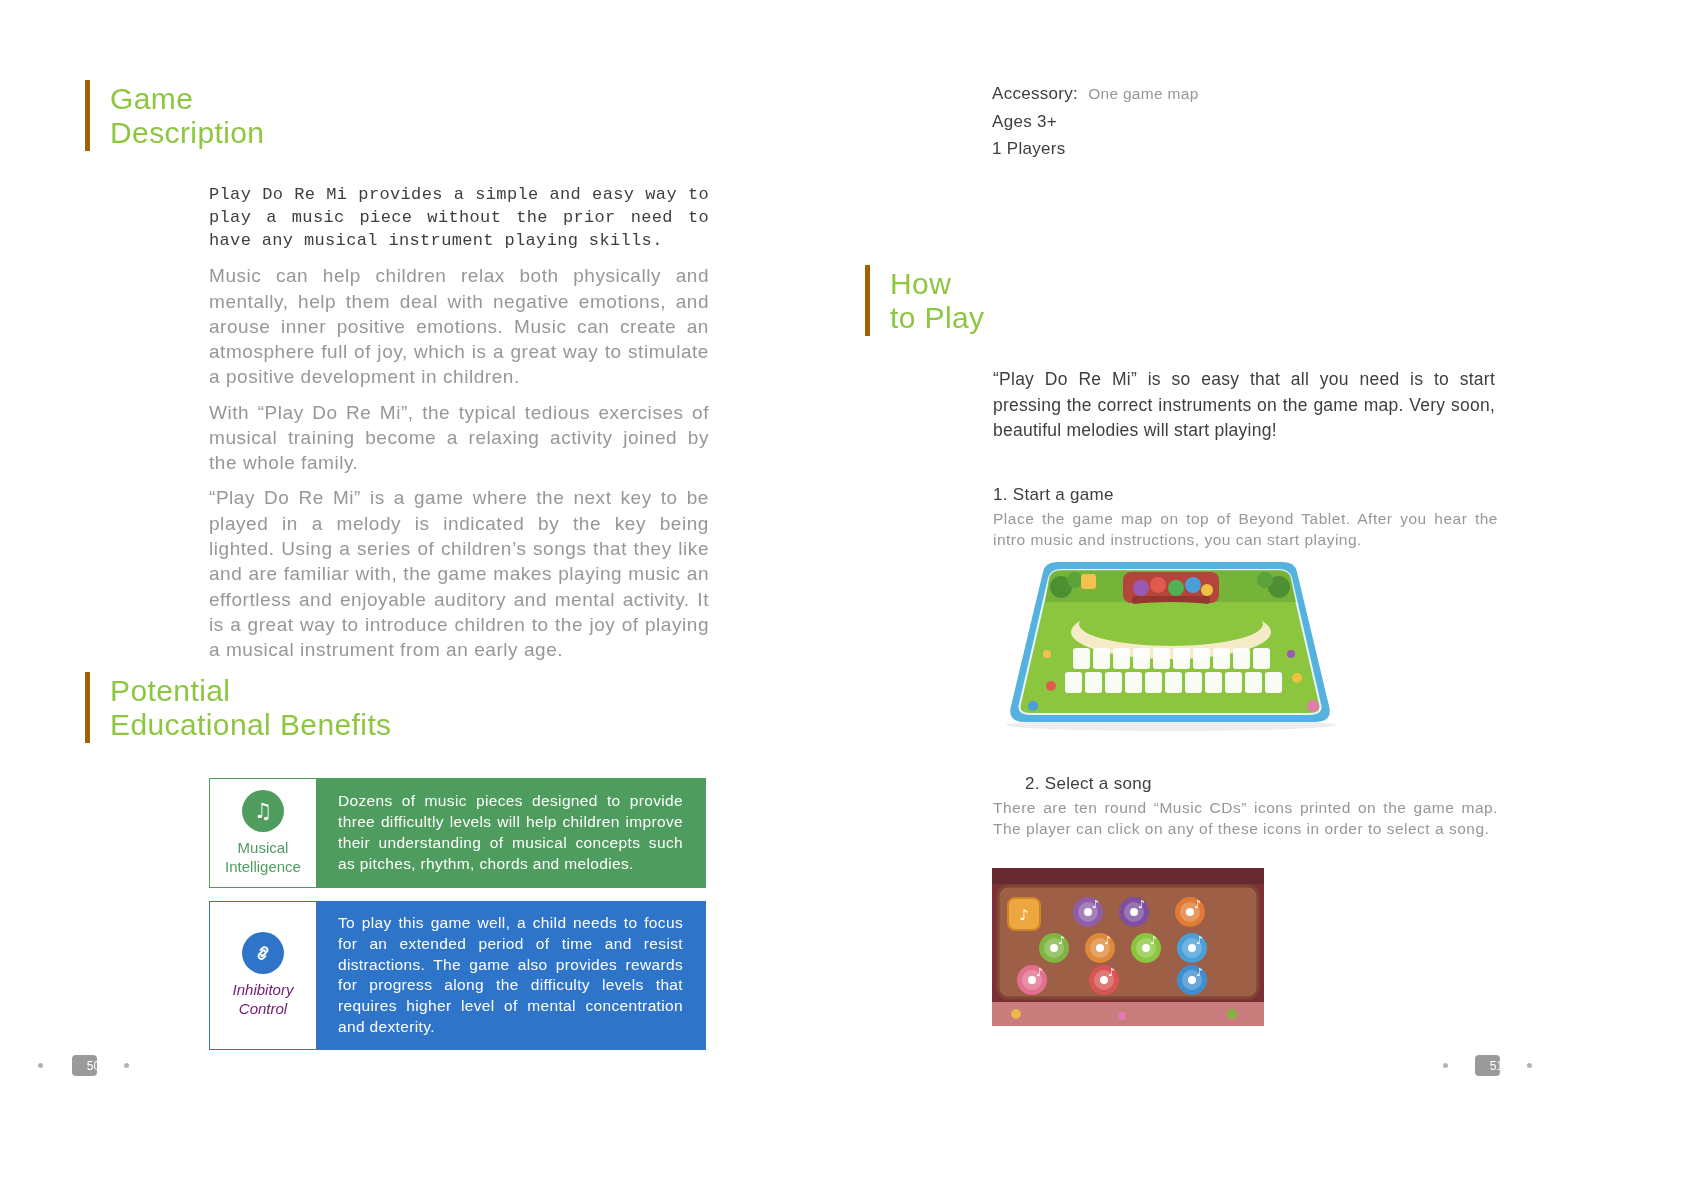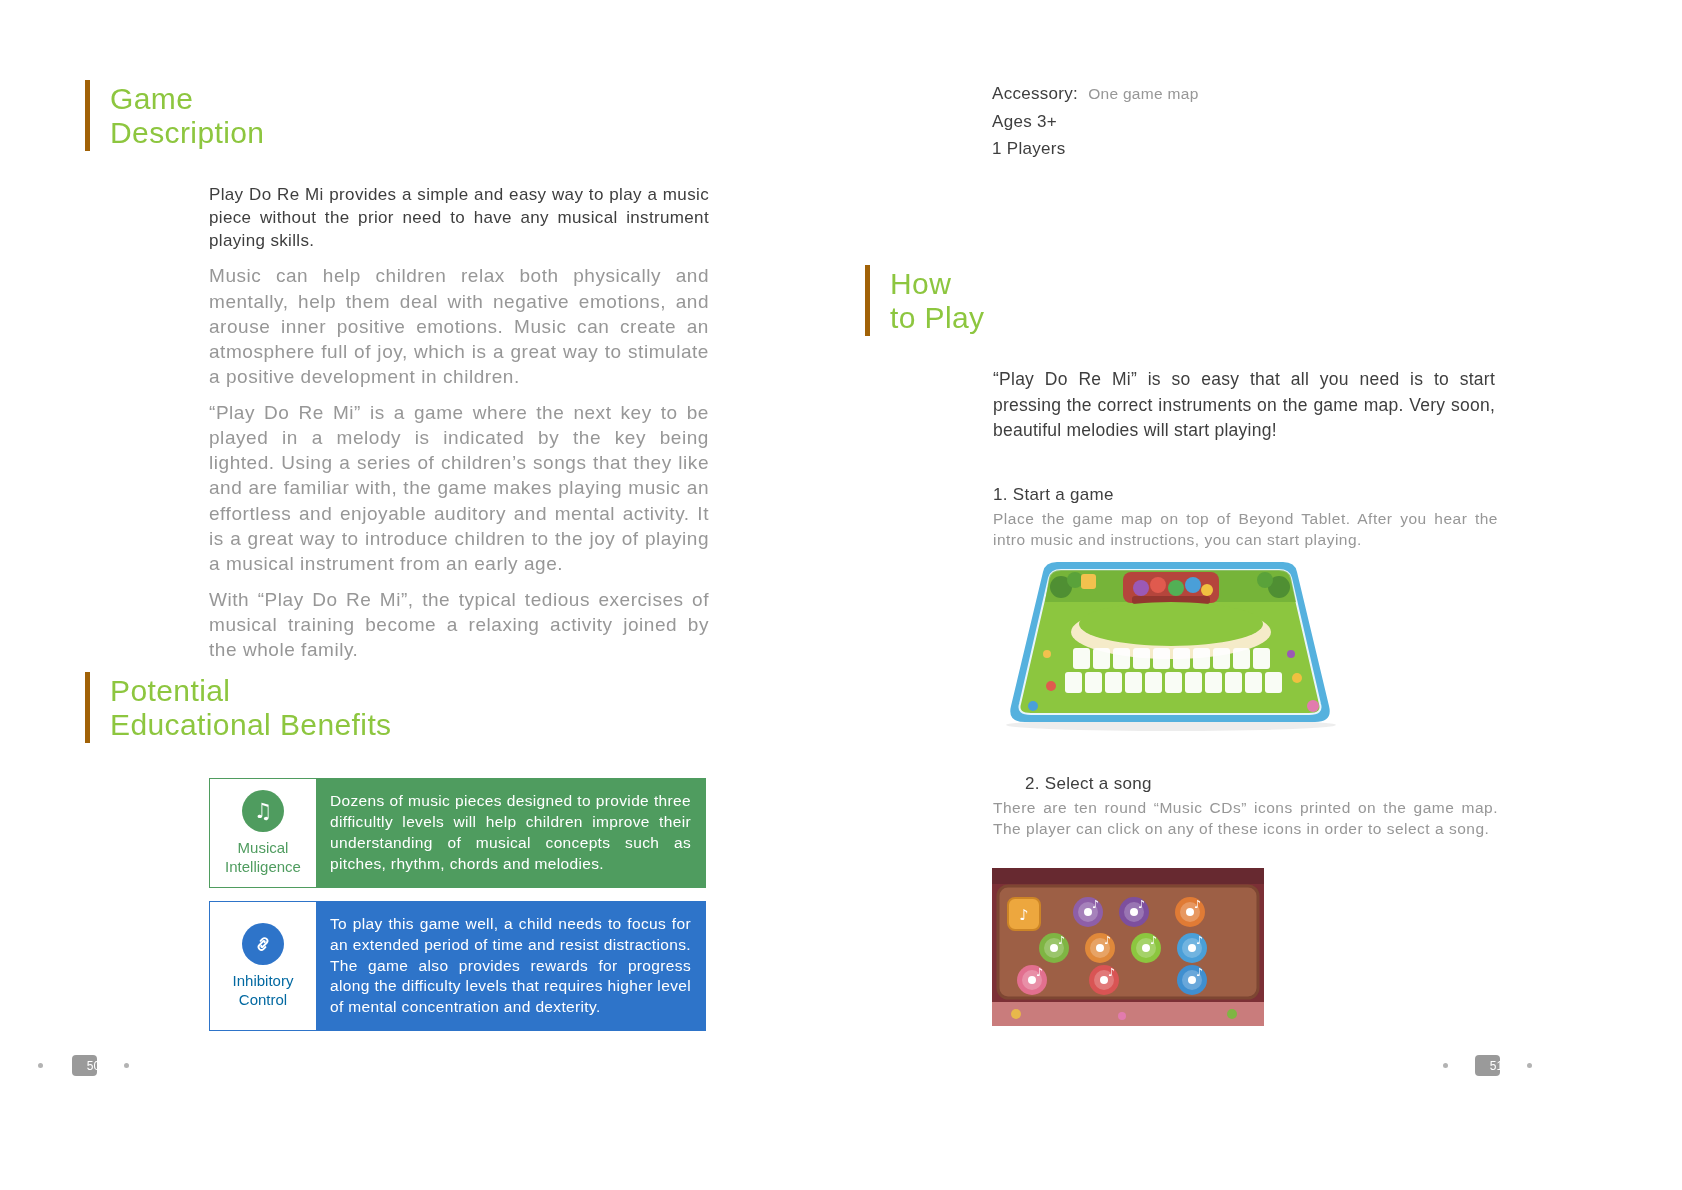--- a/index.html
+++ b/index.html
@@ -8,41 +8,41 @@
   .canvas { position:relative; width:1682px; height:1190px; background:#fff; overflow:hidden; }
 
   
   .heading { position:absolute; border-left:5px solid #a16207; padding:2px 0 2px 20px;
              color:#8dc63f; font-size:30px; line-height:1.12; font-weight:400; letter-spacing:0.4px; }
   .heading span { display:block; }
 
   
   .desc-col { position:absolute; left:209px; top:183px; width:500px; }
   .lead { font-size:17px; line-height:1.36; letter-spacing:0.35px; color:#3e3e3e;
-          text-align:justify; margin-bottom:11px; }
+          text-align:justify; margin-bottom:11px;font-family:Liberation Mono, monospace; }
   .gray-p { font-size:19px; line-height:1.33; letter-spacing:0.55px; color:#979797;
             text-align:justify; margin-bottom:10px; }
 
   
   .cards { position:absolute; left:209px; top:778px; width:497px; display:flex; flex-direction:column; gap:13px; }
   .card { display:flex; align-items:stretch; }
   .card .iconbox { width:106px; background:#fff; display:flex; flex-direction:column;
                    align-items:center; justify-content:center; gap:7px; flex:none; }
   .card .circle { width:42px; height:42px; border-radius:50%; display:flex; align-items:center;
                   justify-content:center; color:#fff; font-size:21px; font-family:"DejaVu Sans", sans-serif; }
   .card .iconlabel { font-size:15px; line-height:1.25; text-align:center; }
-  .card .cardtext { flex:1; padding:11px 14px; color:#fff; font-size:15.5px; line-height:1.34;
+  .card .cardtext { flex:1; padding:11px 22px; color:#fff; font-size:15.5px; line-height:1.34;
                     letter-spacing:0.35px; text-align:justify; display:flex; align-items:center; }
   .card-green { border:1px solid #4f9c5f; }
   .card-green .circle { background:#4f9c5f; }
   .card-green .iconlabel { color:#4f9c5f; }
   .card-green .cardtext { background:#4f9c5f; }
   .card-blue { border:1px solid #2e74c9; }
   .card-blue .circle { background:#2e74c9; }
-  .card-blue .iconlabel { color:#0369a1; }
+  .card-blue .iconlabel { color:#701a75;font-style:italic; }
   .card-blue .cardtext { background:#2e74c9; }
 
   
   .meta { position:absolute; left:992px; top:80px; font-size:17px; line-height:1.62; letter-spacing:0.3px; }
   .meta .value { color:#979797; font-size:15.5px; margin-left:10px; }
 
   .intro { position:absolute; left:993px; top:367px; width:502px; font-size:17.5px;
            line-height:1.47; letter-spacing:0.25px; color:#3e3e3e; text-align:justify; }
 
   .step-head { position:absolute; font-size:17px; letter-spacing:0.3px; color:#3e3e3e; }
@@ -63,22 +63,22 @@
 <div class="canvas">
 
   <div class="heading" style="left:85px; top:80px;">
     <span>Game</span>
     <span>Description</span>
   </div>
 
   <div class="desc-col">
     <p class="lead">Play Do Re Mi  provides a simple and easy way to play a music piece without the prior need to have  any musical instrument playing skills.</p>
     <p class="gray-p">Music can help children relax both physically and mentally, help them deal with negative emotions, and arouse inner positive emotions. Music can create an atmosphere full of joy, which is a great way to stimulate a positive development in children.</p>
+    <p class="gray-p">With “Play Do Re Mi”, the typical tedious exercises of musical training become a relaxing activity joined by the whole family.</p>
     <p class="gray-p">“Play Do Re Mi” is a game where the next key to be played in a melody is indicated by the key being lighted. Using a series of children’s songs that they like and are familiar with, the game makes playing music an effortless and enjoyable auditory and mental activity. It is a great way to introduce children to the joy of playing a musical instrument from an early age.</p>
-    <p class="gray-p">With “Play Do Re Mi”, the typical tedious exercises of musical training become a relaxing activity joined by the whole family.</p>
   </div>
 
   <div class="heading" style="left:85px; top:672px;">
     <span>Potential</span>
     <span>Educational Benefits</span>
   </div>
 
   <div class="cards">
 
     <div class="card card-green" style="min-height:110px;">

